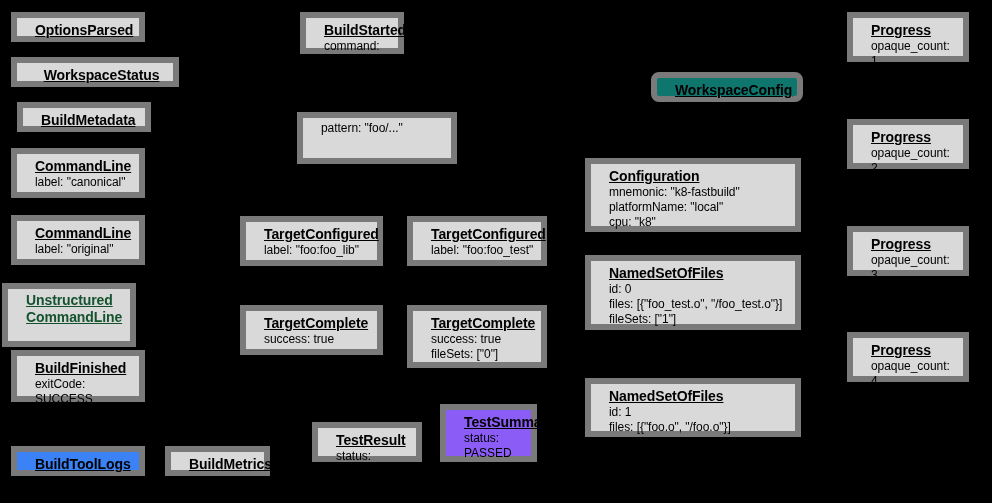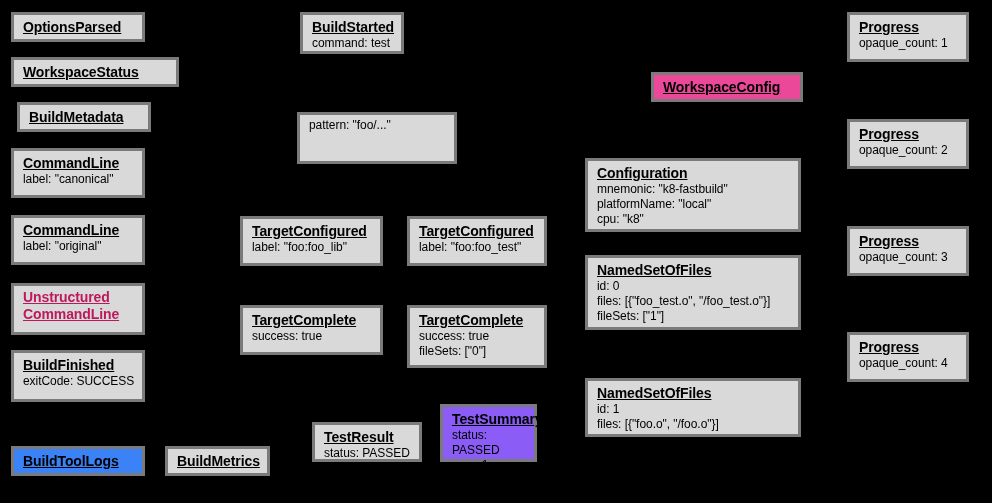--- a/index.html
+++ b/index.html
@@ -11,23 +11,23 @@
     position: relative;
     width: 992px;
     height: 503px;
     background: #000000;
     overflow: hidden;
     font-family: "Liberation Sans", sans-serif;
   }
   .node {
     position: absolute;
     background: #d9d9d9;
-    border: 3px solid #14532d;
+    border: 6px solid #14532d;
     box-sizing: border-box;
-    padding: 3px 5px 4px 9px;
+    padding: 3px 5px 4px 18px;
     color: #000000;
   }
   .node-title {
     display: inline-block;
     font-size: 14px;
     font-weight: bold;
     line-height: 17px;
     text-decoration: underline;
     white-space: pre-line;
     letter-spacing: -0.1px;
@@ -41,35 +41,35 @@
   }
   .node-fields:empty { display: none; }
 </style>
 </head>
 <body>
 
 <div id="canvas" style="background: rgb(0, 0, 0);">
     <div class="node" style="left: 11px; top: 12px; width: 134px; height: 30px; background: rgb(217, 217, 217); border-color: rgb(122, 122, 122); color: rgb(0, 0, 0);">
       <div><span class="node-title">OptionsParsed</span></div>
     </div>
-    <div class="node" style="left: 11px; top: 57px; width: 168px; height: 30px; background: rgb(217, 217, 217); border-color: rgb(122, 122, 122); color: rgb(0, 0, 0);">
+    <div class="node" style="left: 11px; top: 57px; width: 168px; height: 30px; background: rgb(217, 217, 217); border-color: rgb(122, 122, 122); color: rgb(0, 0, 0); text-align: center;">
       <div><span class="node-title">WorkspaceStatus</span></div>
     </div>
     <div class="node" style="left: 17px; top: 102px; width: 134px; height: 30px; background: rgb(217, 217, 217); border-color: rgb(122, 122, 122); color: rgb(0, 0, 0);">
       <div><span class="node-title">BuildMetadata</span></div>
     </div>
     <div class="node" style="left: 11px; top: 148px; width: 134px; height: 50px; background: rgb(217, 217, 217); border-color: rgb(122, 122, 122); color: rgb(0, 0, 0);">
       <div><span class="node-title">CommandLine</span></div>
       <div class="node-fields">label: "canonical"</div>
     </div>
     <div class="node" style="left: 11px; top: 215px; width: 134px; height: 50px; background: rgb(217, 217, 217); border-color: rgb(122, 122, 122); color: rgb(0, 0, 0);">
       <div><span class="node-title">CommandLine</span></div>
       <div class="node-fields">label: "original"</div>
     </div>
-    <div class="node" style="left: 11px; top: 283px; width: 134px; height: 52px; background: rgb(217, 217, 217); border-color: rgb(122, 122, 122); color: #be185d;">
+    <div class="node" style="left: 2px; top: 283px; width: 134px; height: 64px; background: rgb(217, 217, 217); border-color: rgb(122, 122, 122); color: #14532d;">
       <div><span class="node-title">Unstructured
 CommandLine</span></div>
     </div>
     <div class="node" style="left: 11px; top: 350px; width: 134px; height: 52px; background: rgb(217, 217, 217); border-color: rgb(122, 122, 122); color: rgb(0, 0, 0);">
       <div><span class="node-title">BuildFinished</span></div>
       <div class="node-fields">exitCode: SUCCESS</div>
     </div>
     <div class="node" style="left: 11px; top: 446px; width: 134px; height: 30px; background: #3b82f6; border-color: rgb(122, 122, 122); color: rgb(0, 0, 0);">
       <div><span class="node-title">BuildToolLogs</span></div>
     </div>
@@ -102,21 +102,21 @@
     </div>
     <div class="node" style="left: 312px; top: 422px; width: 110px; height: 40px; background: rgb(217, 217, 217); border-color: rgb(122, 122, 122); color: rgb(0, 0, 0);">
       <div><span class="node-title">TestResult</span></div>
       <div class="node-fields">status: PASSED</div>
     </div>
     <div class="node" style="left: 440px; top: 404px; width: 97px; height: 58px; background: #8b5cf6; border-color: rgb(122, 122, 122); color: rgb(0, 0, 0);">
       <div><span class="node-title">TestSummary</span></div>
       <div class="node-fields">status: PASSED
 runs: 1</div>
     </div>
-    <div class="node" style="left: 651px; top: 72px; width: 152px; height: 30px; background: #ec4899; border-color: rgb(122, 122, 122); color: rgb(0, 0, 0);">
+    <div class="node" style="left: 651px; top: 72px; width: 152px; height: 30px; background: #0f766e; border-color: rgb(122, 122, 122); color: rgb(0, 0, 0); border-radius: 8px;">
       <div><span class="node-title">WorkspaceConfig</span></div>
     </div>
     <div class="node" style="left: 585px; top: 158px; width: 216px; height: 74px; background: rgb(217, 217, 217); border-color: rgb(122, 122, 122); color: rgb(0, 0, 0);">
       <div><span class="node-title">Configuration</span></div>
       <div class="node-fields">mnemonic: "k8-fastbuild"
 platformName: "local"
 cpu: "k8"</div>
     </div>
     <div class="node" style="left: 585px; top: 255px; width: 216px; height: 75px; background: rgb(217, 217, 217); border-color: rgb(122, 122, 122); color: rgb(0, 0, 0);">
       <div><span class="node-title">NamedSetOfFiles</span></div>

